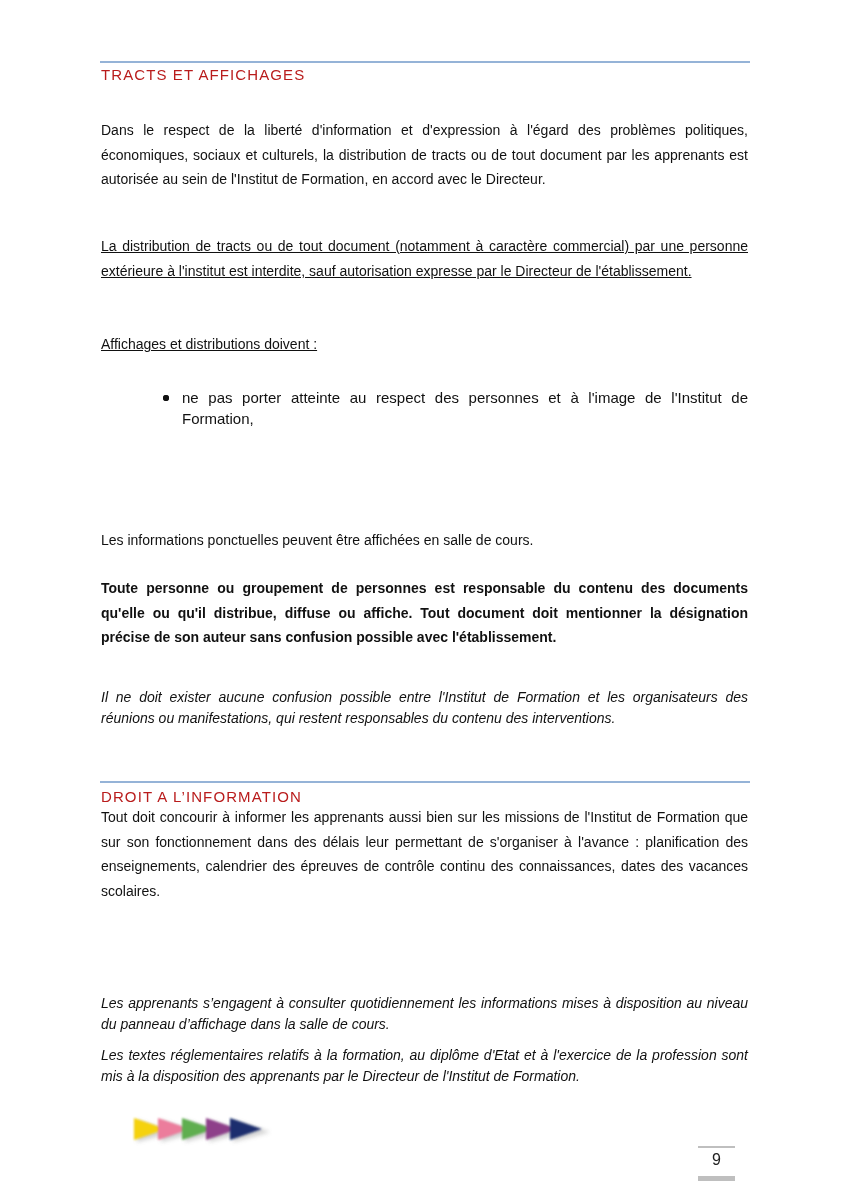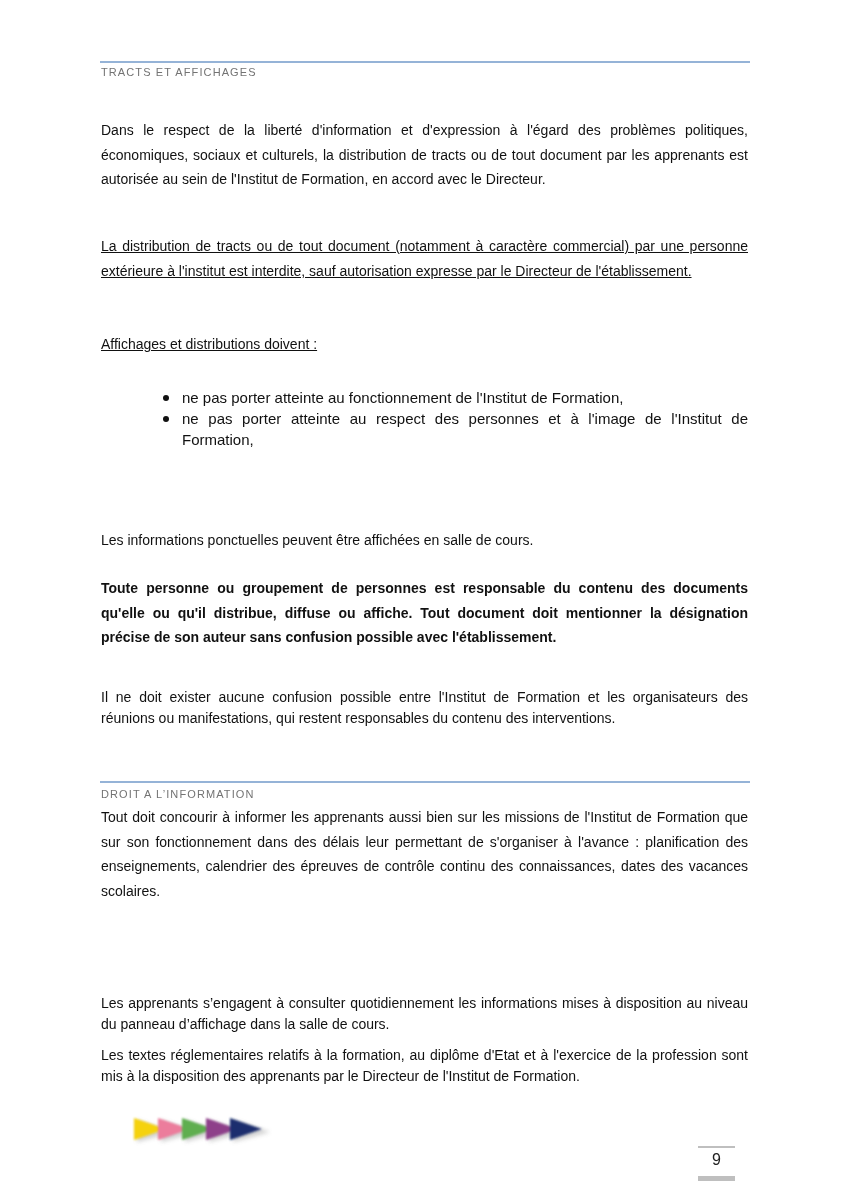--- a/index.html
+++ b/index.html
@@ -1,43 +1,43 @@
 <!DOCTYPE html>
 <html><head>
   <meta charset="utf-8">
   <style>
     html, body { margin: 0; padding: 0; background: #ffffff; }
     body { width: 849px; height: 1200px; position: relative; overflow: hidden;
       font-family: "Liberation Sans", sans-serif; color: #111; }
     .rule { position: absolute; left: 100px; width: 650px; height: 0; border-top: 2px solid #95b3d7; }
-    .heading { position: absolute; left: 101px; font-size: 11px; letter-spacing: 1.1px; color: #737373; }
+    .heading { position: absolute; left: 101px; font-size: 15px; letter-spacing: 1.1px; color: #b91c1c; }
     .para { position: absolute; left: 101px; width: 647px; font-size: 14px; line-height: 24.5px;
       text-align: justify; color: #111; }
-    .para.tight { line-height: 21px; }
+    .para.tight { line-height: 21px; font-style: italic; }
     ul.bullets { position: absolute; left: 163px; width: 585px; margin: 0; padding: 0; list-style: none;
       font-size: 15px; line-height: 21px; text-align: justify; }
     ul.bullets li { position: relative; padding-left: 19px; }
     ul.bullets li .dot { position: absolute; left: 0; top: 8px; width: 6px; height: 6px; border-radius: 50%; background: #111; }
     .logo { position: absolute; left: 132px; top: 1114px; width: 140px; height: 32px; }
     .pagenum-top { position: absolute; left: 698px; top: 1146px; width: 37px; height: 2px; background: #bfbfbf; }
     .pagenum { position: absolute; left: 698px; top: 1151px; width: 37px; text-align: center; font-size: 16px; color: #222; }
     .pagenum-bottom { position: absolute; left: 698px; top: 1176px; width: 37px; height: 5px; background: #bfbfbf; }
   </style>
 </head>
 <body>
 
 <div class="rule" style="top:61px;"></div>
 <div class="heading" style="top:66px;">TRACTS ET AFFICHAGES</div>
 
 <div class="para" style="top:118px;">Dans le respect de la liberté d'information et d'expression à l'égard des problèmes politiques, économiques, sociaux et culturels, la distribution de tracts ou de tout document par les apprenants est autorisée au sein de l'Institut de Formation, en accord avec le Directeur.</div>
 <div class="para" style="top:234px;text-decoration:underline;">La distribution de tracts ou de tout document (notamment à caractère commercial) par une personne extérieure à l'institut est interdite, sauf autorisation expresse par le Directeur de l'établissement.</div>
 <div class="para" style="top:332px;text-decoration:underline;">Affichages et distributions doivent :</div>
 
 <ul class="bullets" style="top:387px;">
-  <li><span class="dot"></span><span>ne pas porter atteinte au fonctionnement de l'Institut de Formation,</span></li>
+  <li><span class="dot"></span></li>
   <li><span class="dot"></span><span>ne pas porter atteinte au respect des personnes et à l'image de l'Institut de Formation,</span></li>
 </ul>
 
 <div class="para" style="top:500px;margin-top:28px;">Les informations ponctuelles peuvent être affichées en salle de cours.</div>
 <div class="para" style="top:576px;font-weight:bold;">Toute personne ou groupement de personnes est responsable du contenu des documents qu'elle ou qu'il distribue, diffuse ou affiche. Tout document doit mentionner la désignation précise de son auteur sans confusion possible avec l'établissement.</div>
 <div class="para tight" style="top:687px;">Il ne doit exister aucune confusion possible entre l'Institut de Formation et les organisateurs des réunions ou manifestations, qui restent responsables du contenu des interventions.</div>
 
 <div class="rule" style="top:781px;"></div>
 <div class="heading" style="top:788px;text-align:right;">DROIT A L’INFORMATION</div>
 

